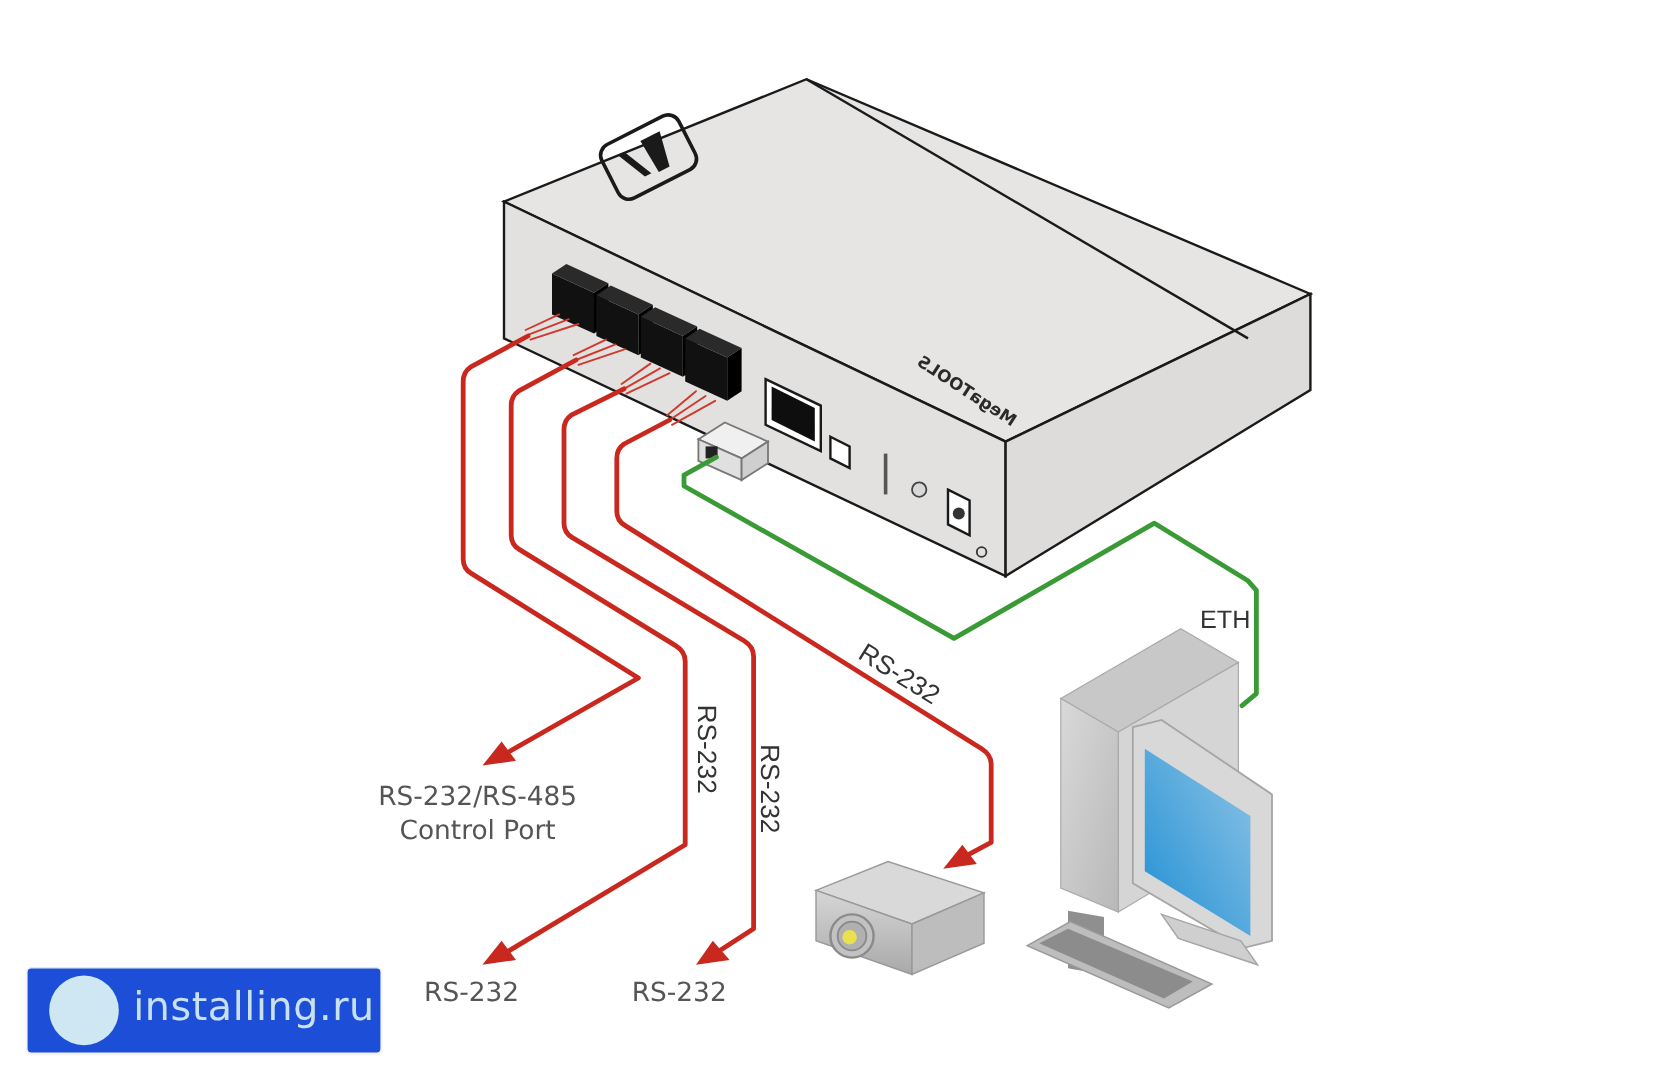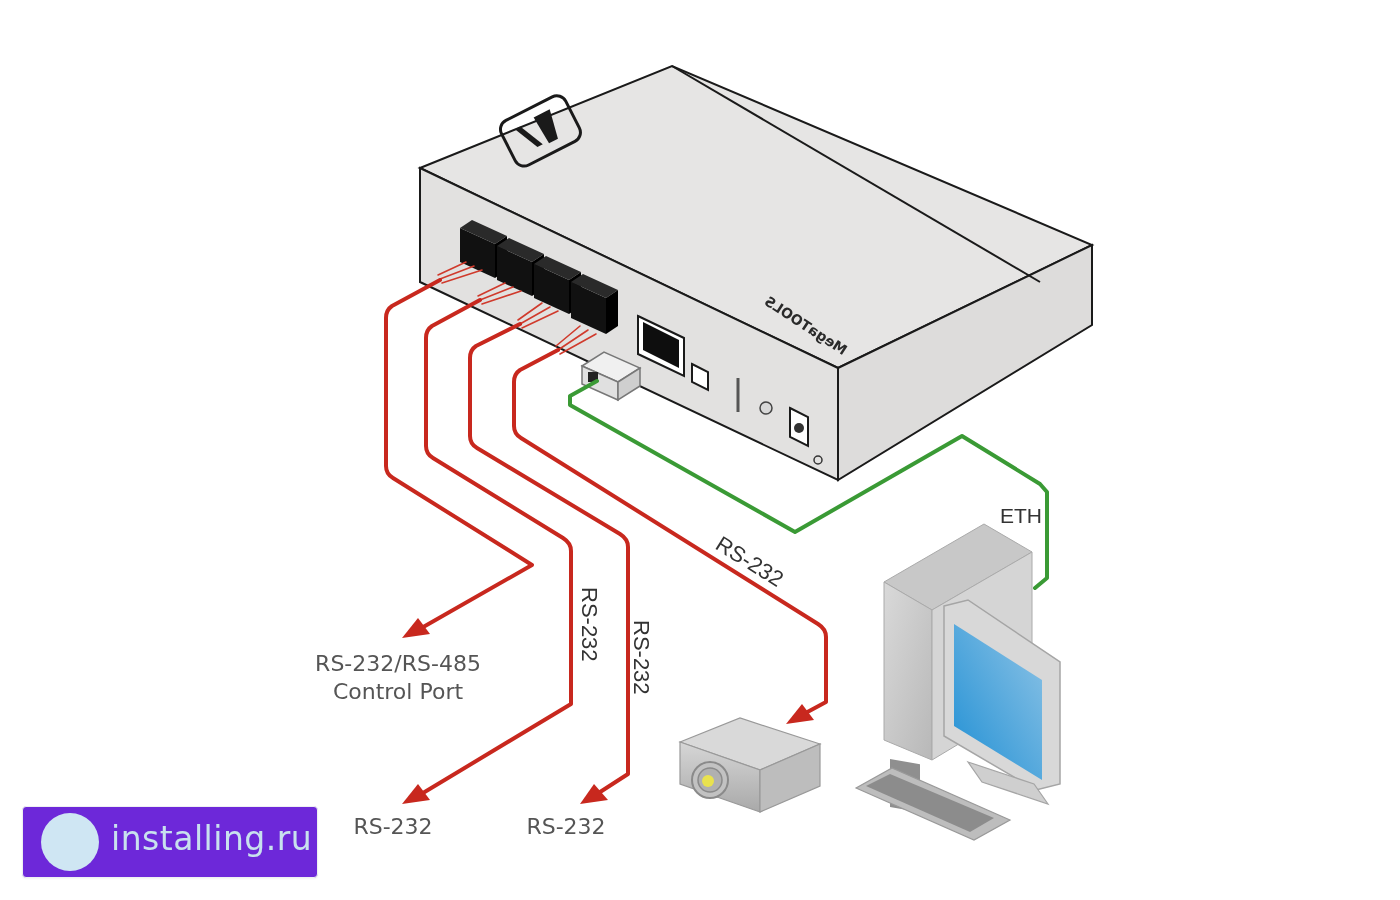--- a/index.html
+++ b/index.html
@@ -2,21 +2,21 @@
 <html><head>
 <meta charset="utf-8">
 <style>
   html, body { margin: 0; padding: 0; background: #ffffff; }
   body { width: 1400px; height: 900px; position: relative; overflow: hidden; font-family: "DejaVu Sans", sans-serif; }
   #stage { position: absolute; left: 0; top: 0; width: 1400px; height: 900px; }
   .lbl { font-family: "DejaVu Sans", sans-serif; fill: #555555; }
   .lbl-dark { font-family: "Liberation Sans", sans-serif; fill: #333333; }
   .watermark {
     position: absolute; left: 22px; top: 806px; width: 294px; height: 70px;
-    border: 1px solid #eef0f2; border-radius: 4px; background: #6d28d9;
+    border: 1px solid #eef0f2; border-radius: 4px; background: #1d4ed8;
     box-shadow: 0 1px 2px rgba(0,0,0,0.05);
   }
   .wm-circle {
     position: absolute; left: 18px; top: 6px; width: 58px; height: 58px; border-radius: 50%;
     background: #cfe6f3;
   }
   .wm-text {
     position: absolute; left: 88px; top: 12px; font-family: "DejaVu Sans", sans-serif;
     font-size: 33px; color: #c8e1ee; letter-spacing: 0.5px;
   }

